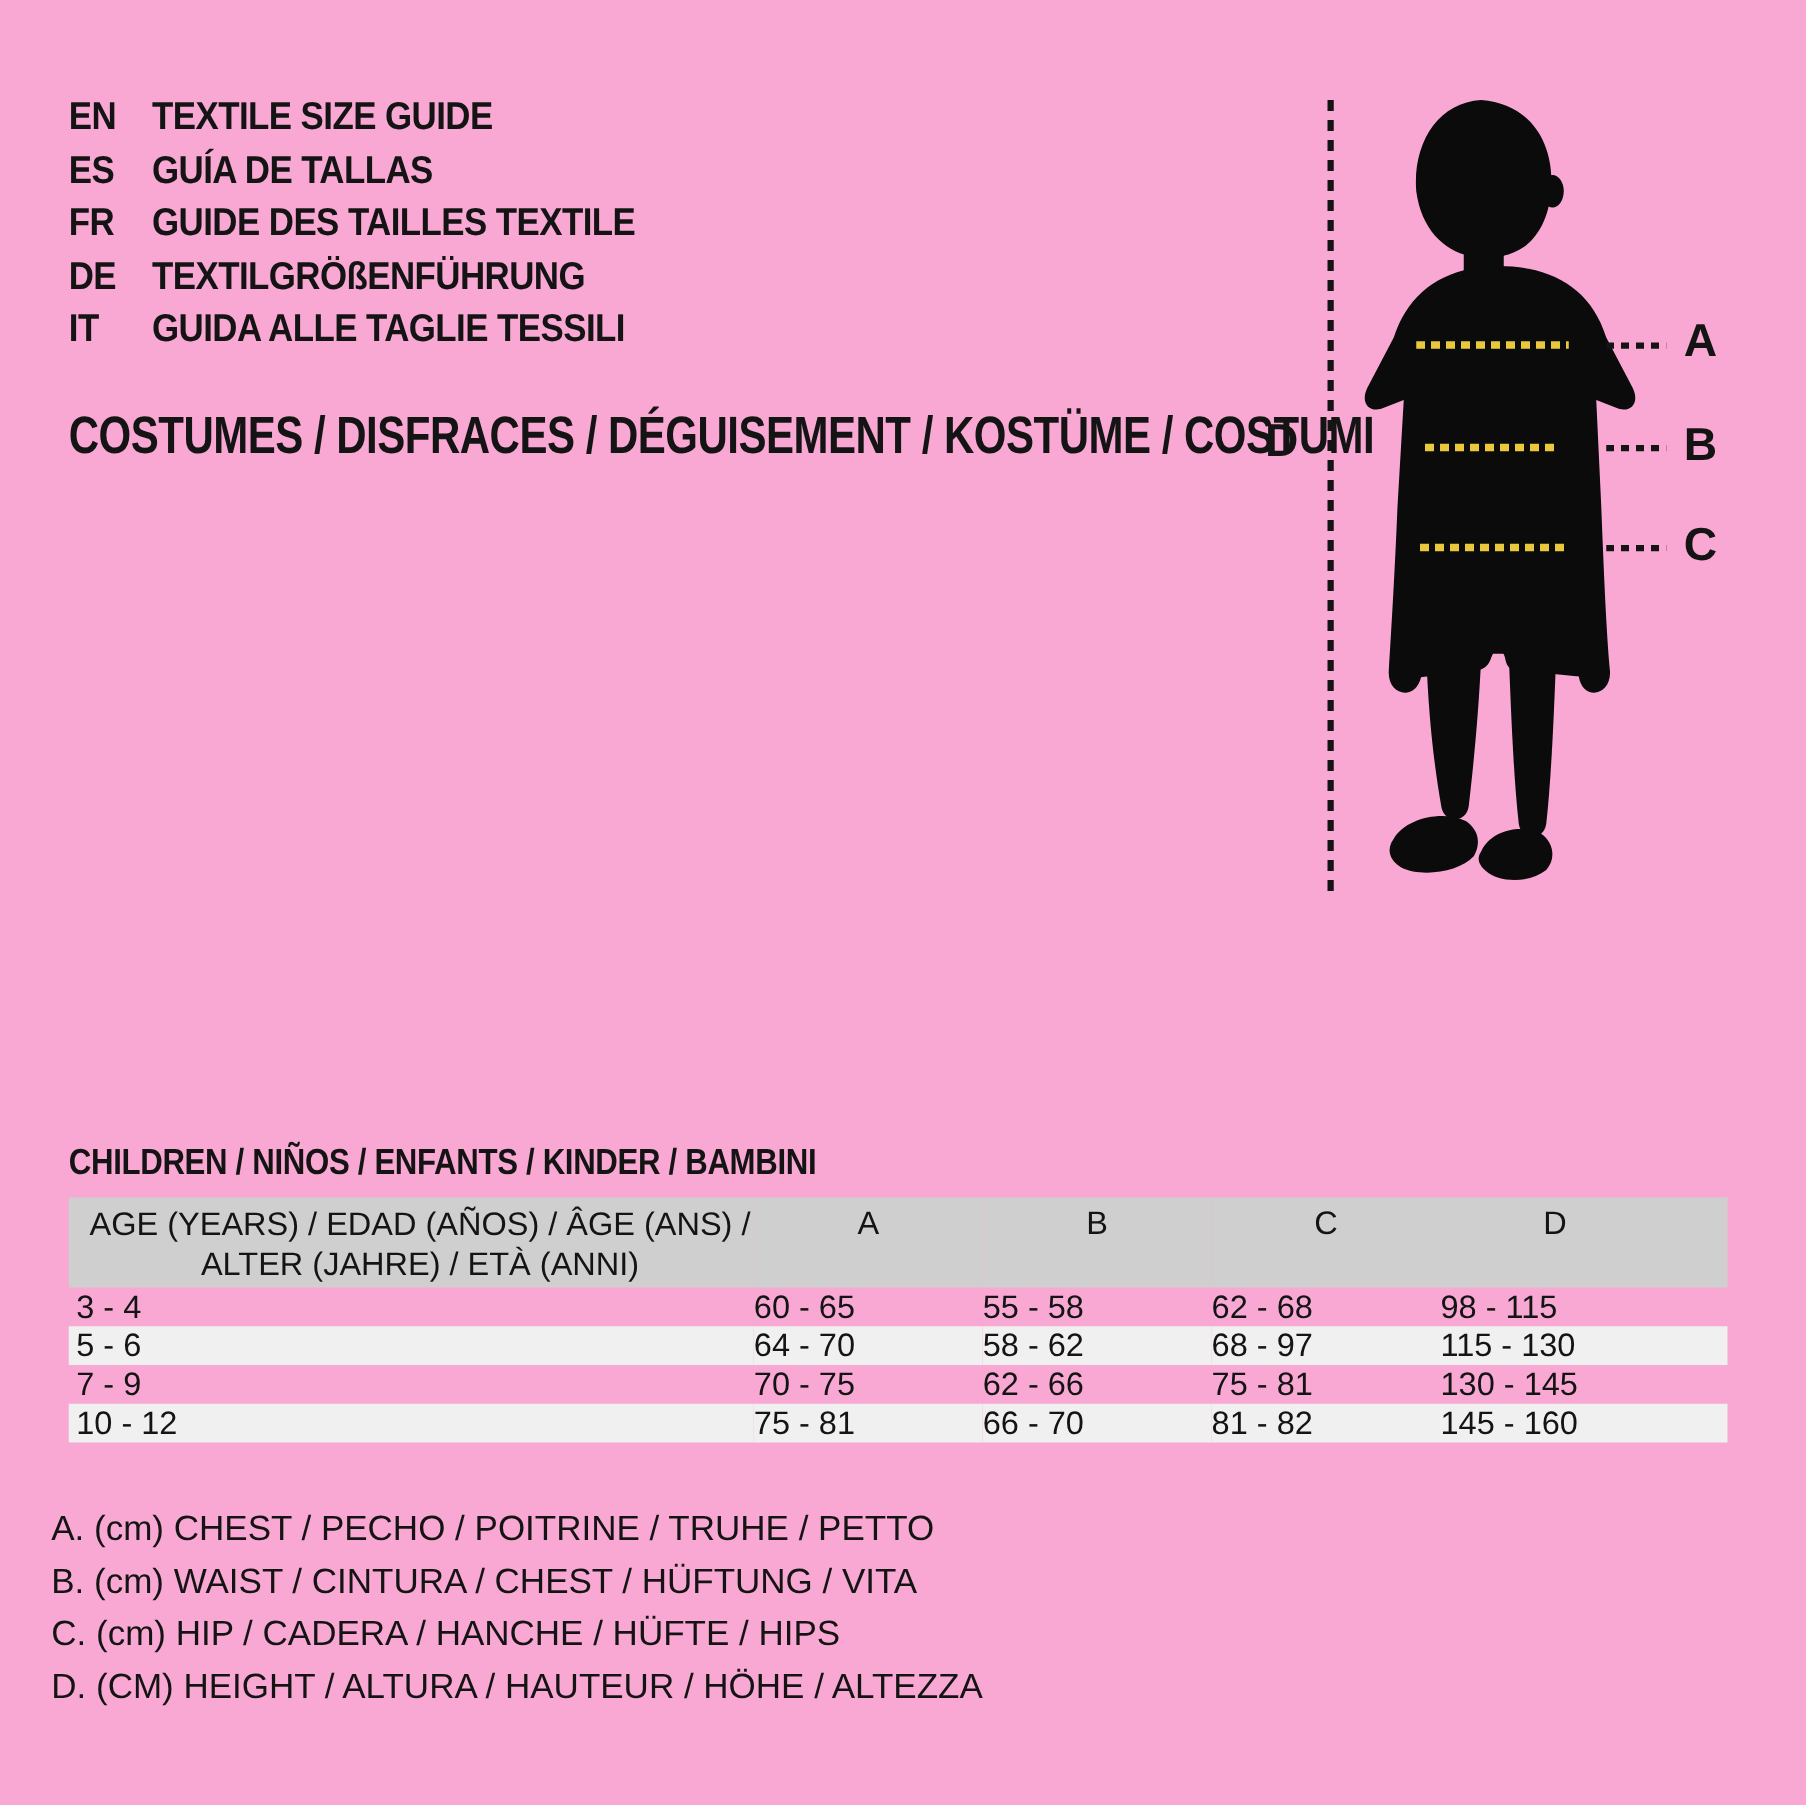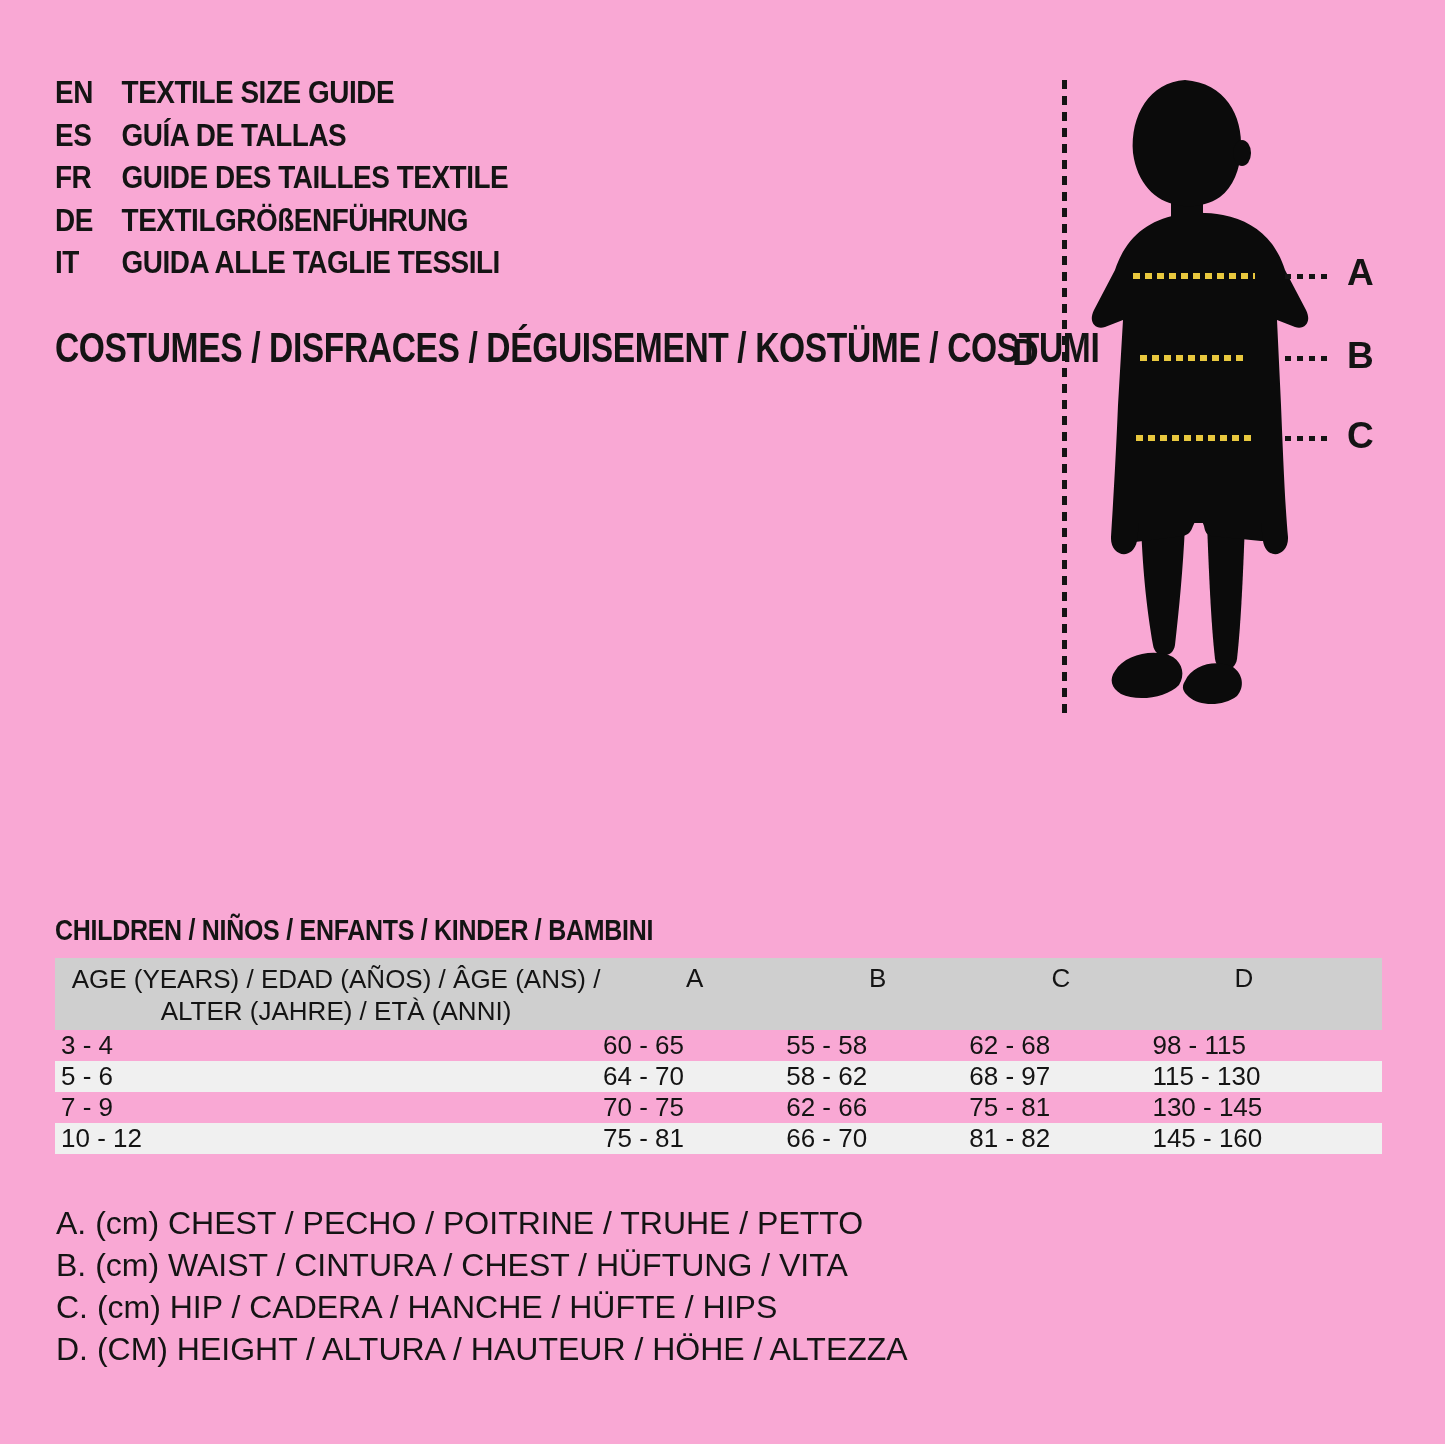--- a/index.html
+++ b/index.html
@@ -48,21 +48,21 @@
     background:#cfcfcf;font-weight:400;vertical-align:top;height:67px;
     padding:5px 0 0 0;
   }
   .size-table th.age-th{text-align:center;padding-left:14px;line-height:32px;}
   .size-table th.col-h{text-align:center;}
   .size-table td{height:24px;padding:0;}
   .size-table td.age-td{text-align:left;padding-left:6px;}
   .size-table td.val-td{text-align:left;}
   .size-table tbody tr.stripe{background:#f0f0f0;padding-left:10px;}
   
-  .legend{position:absolute;left:56px;top:1202px;font-size:32px;line-height:42px;}
+  .legend{position:absolute;left:41px;top:1202px;font-size:28px;line-height:42px;}
   .legend-line{white-space:nowrap;}
 </style>
 </head>
 <body>
 
 <div class="canvas">
 
   <div class="lang-block">
     <div class="lang-row">
       <span class="lang-code">EN</span>

